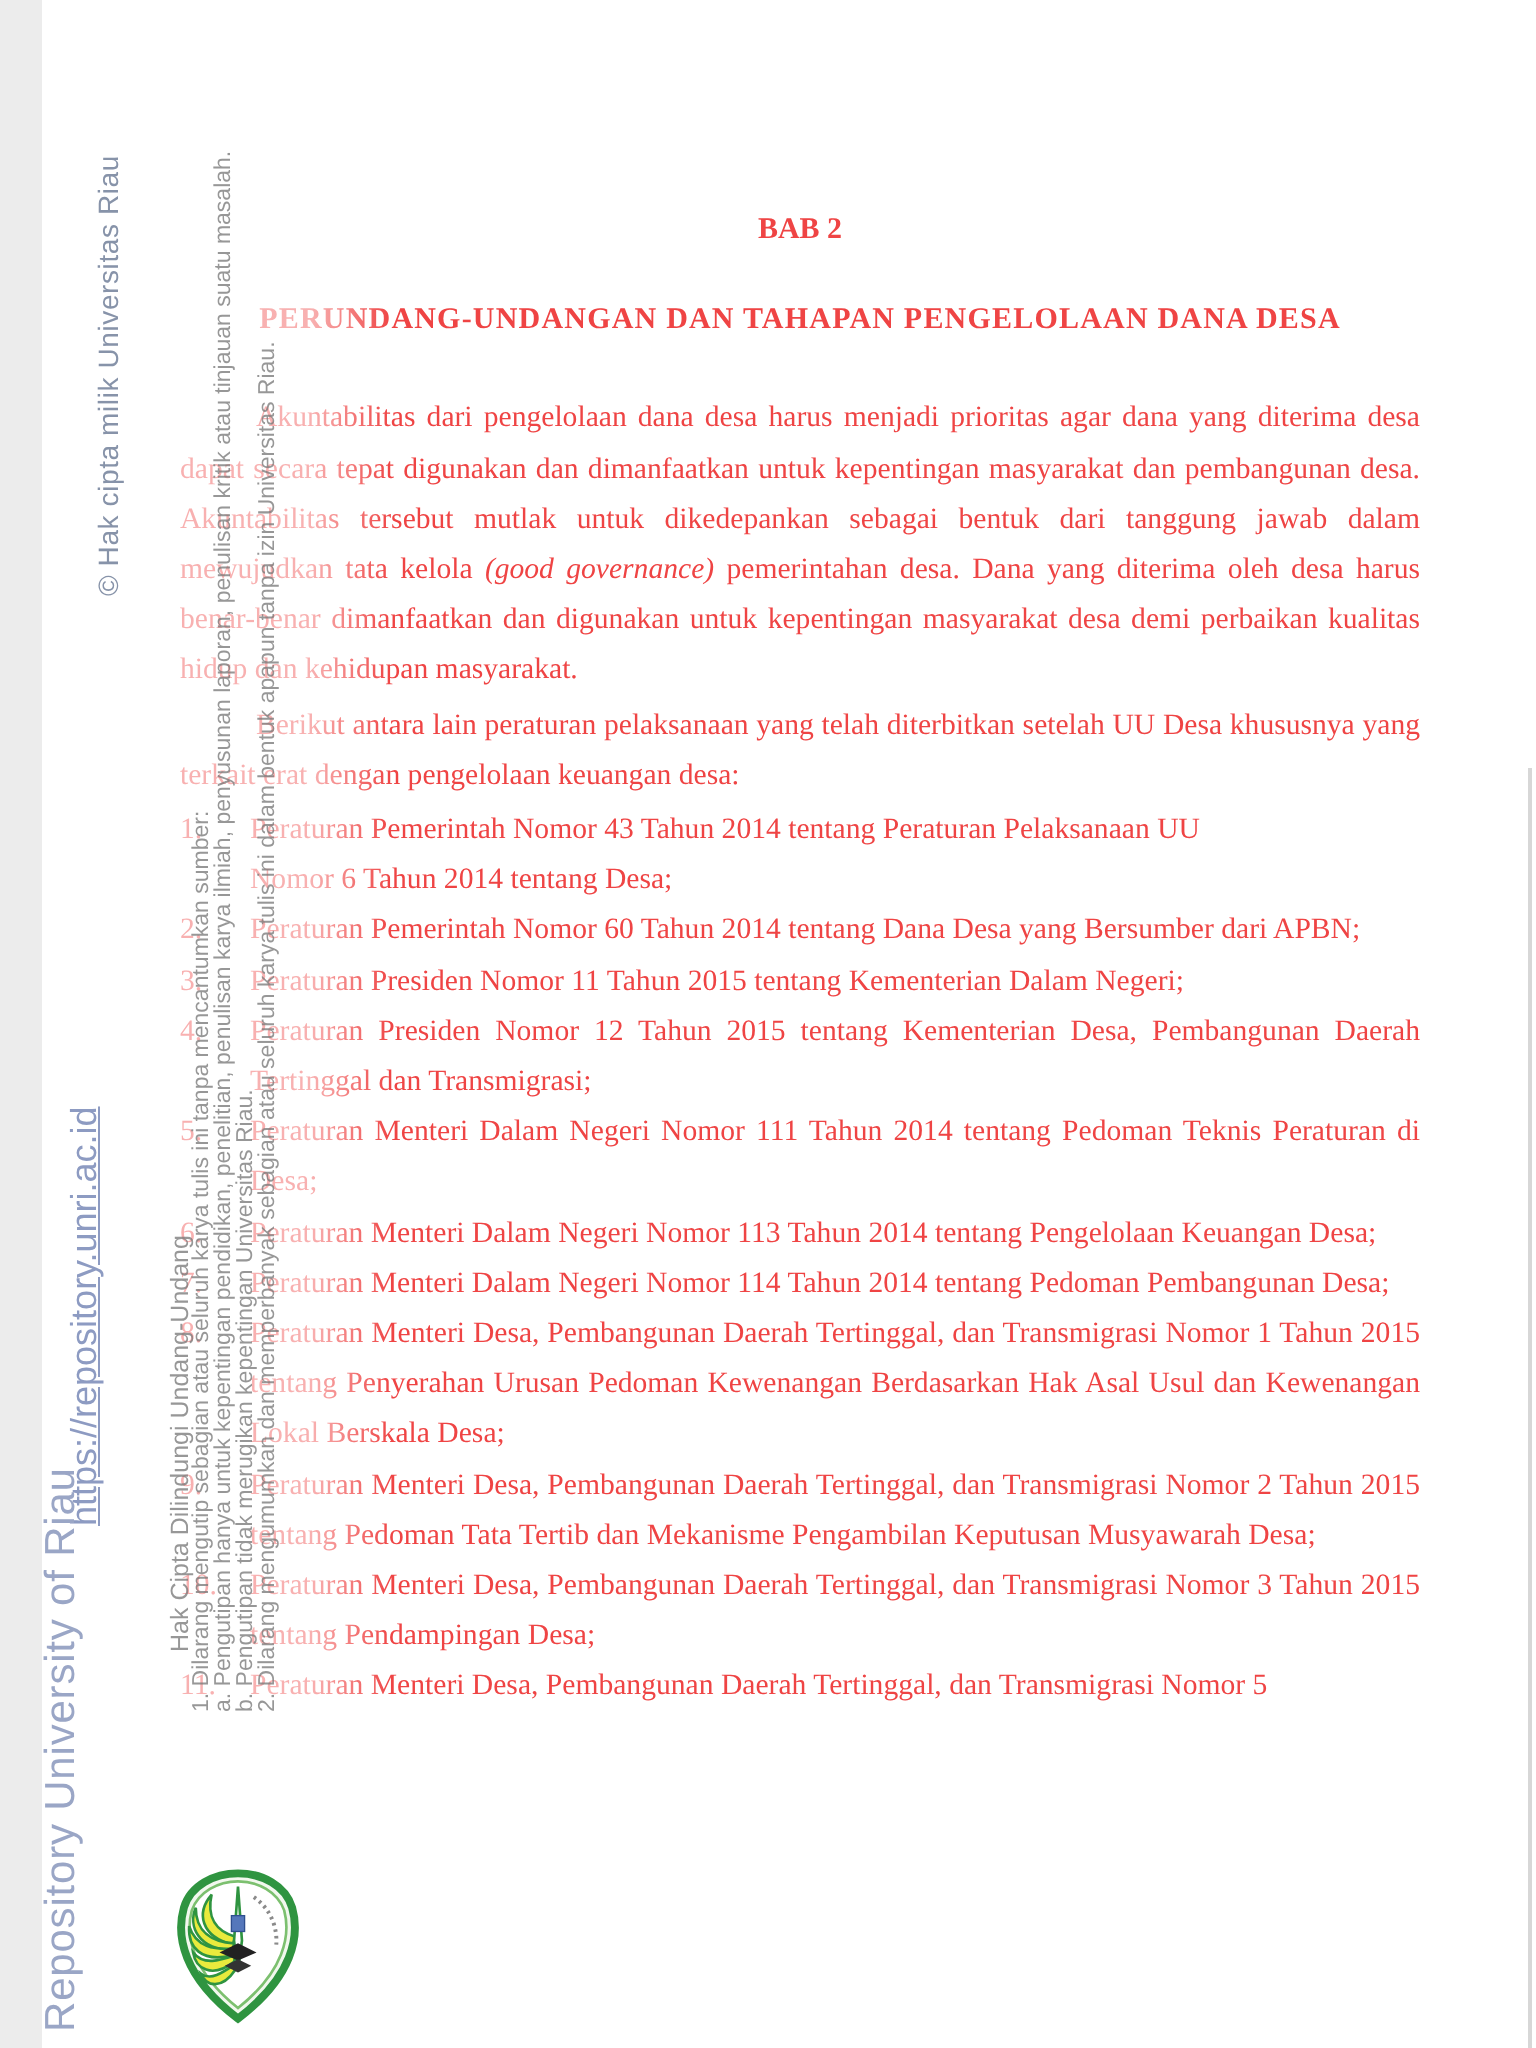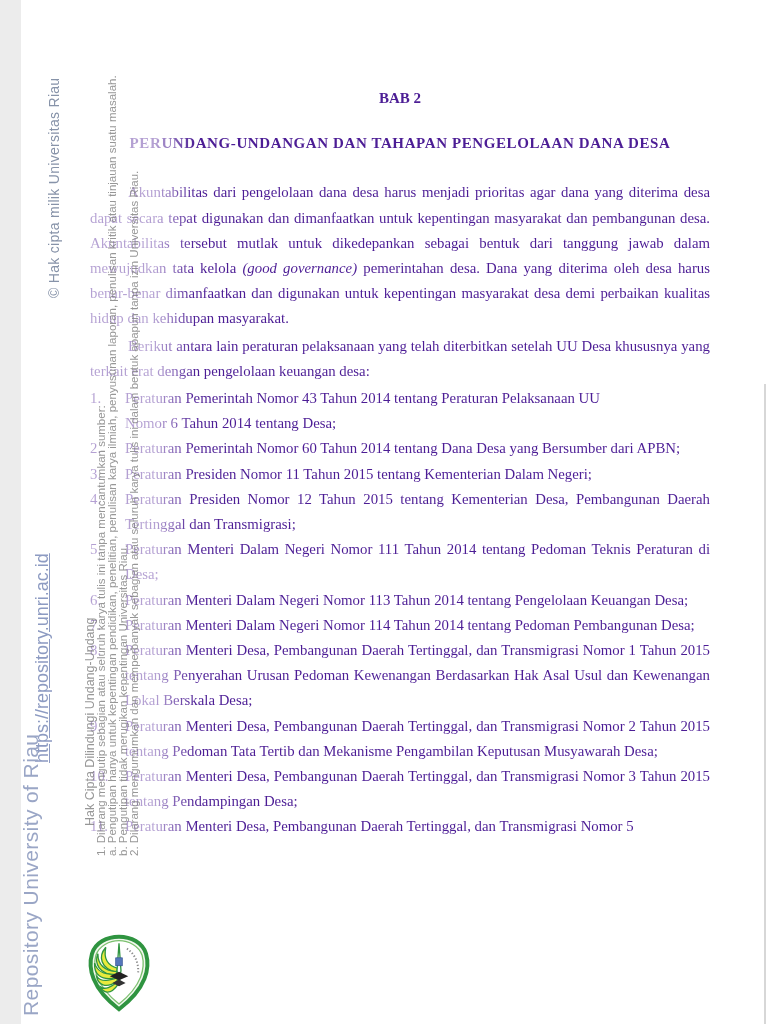--- a/index.html
+++ b/index.html
@@ -19,21 +19,21 @@
   .v-url{left:32px;top:763px;font-size:18px;color:#8d9bc2;text-decoration:underline;}
   .v-repo{left:19px;top:1016px;font-size:21px;color:#9aa6c6;letter-spacing:.4px;}
   .v-legal{color:rgba(122,122,122,0.78);}
   .v-lh{left:83px;top:826px;font-size:12.5px;}
   .v-l1{left:95px;top:856px;font-size:11.5px;}
   .v-la{left:106px;top:856px;font-size:11.5px;}
   .v-lb{left:117px;top:856px;font-size:11.5px;}
   .v-l2{left:128px;top:856px;font-size:11.5px;}
 
   
-  .content{position:absolute;left:90px;top:86px;width:620px;color:#4c1d95;font-size:14.8px;line-height:25.2px;z-index:2;}
+  .content{position:absolute;left:90px;top:103px;width:620px;color:#ef4444;font-size:14.8px;line-height:25.2px;z-index:2;}
   .bab{text-align:center;font-weight:bold;font-size:15px;margin:0 0 20px 0;}
   .doc-title{text-align:center;font-weight:bold;font-size:15px;letter-spacing:.6px;margin:0 0 24px 0;}
   .para{margin:0 0 2px 0;text-align:justify;text-indent:38px;}
   .reg-list{margin:2px 0 0 0;padding:0;list-style:none;}
   .reg-item{position:relative;padding-left:35px;text-align:justify;margin:0;}
   .reg-item .num{position:absolute;left:0;top:0;}
   .reg-item .txt{white-space:pre-wrap;}
 
   
   .logo{position:absolute;left:86px;top:934px;z-index:6;}

